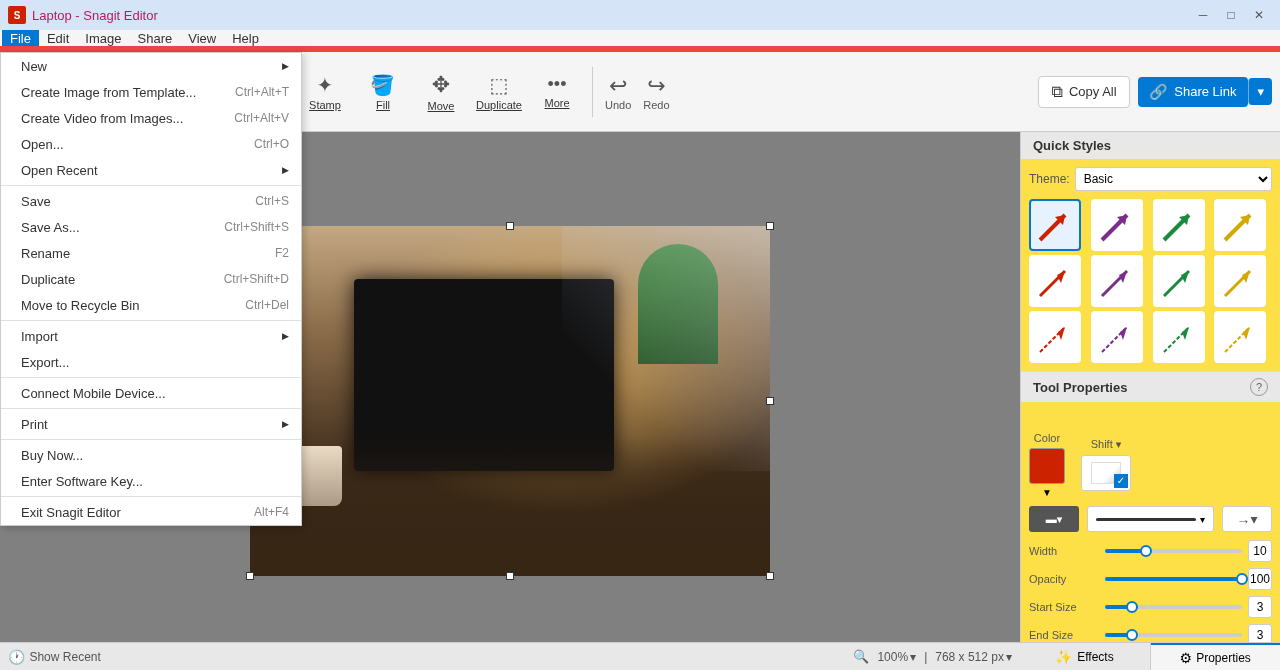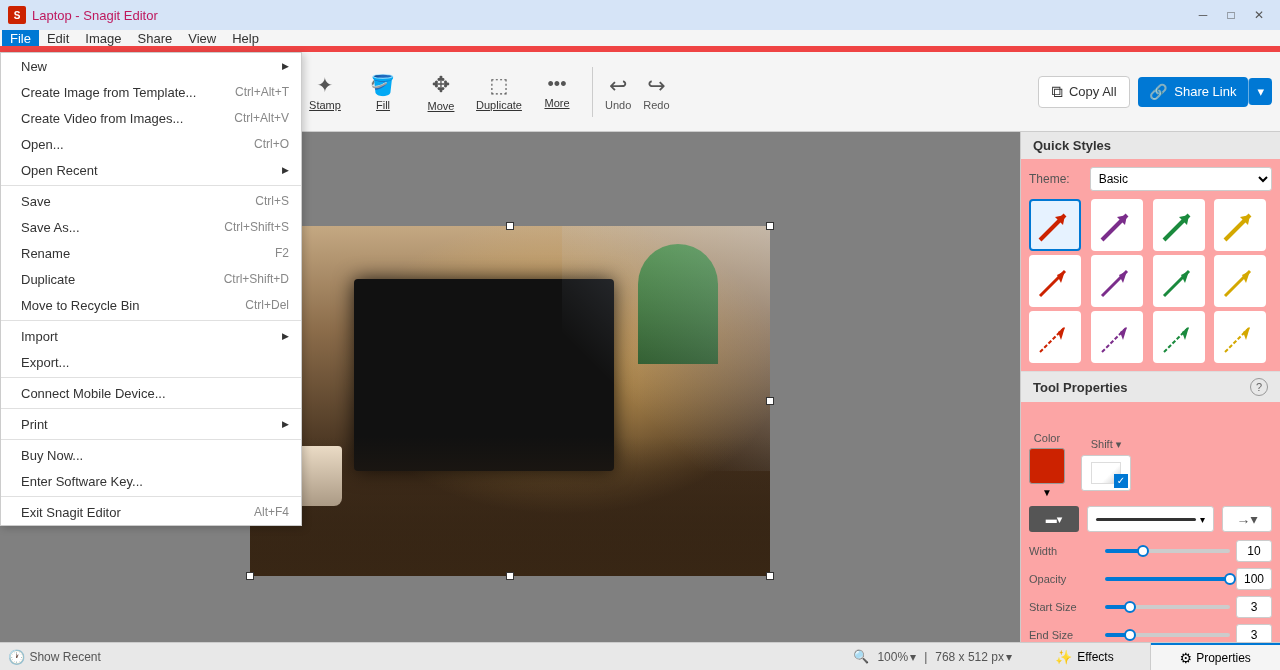--- a/index.html
+++ b/index.html
@@ -71,34 +71,34 @@
     .selection-handle.tc { top: -4px; left: 50%; transform: translateX(-50%); }
     .selection-handle.tr { top: -4px; right: -4px; }
     .selection-handle.ml { top: 50%; left: -4px; transform: translateY(-50%); }
     .selection-handle.mr { top: 50%; right: -4px; transform: translateY(-50%); }
     .selection-handle.bl { bottom: -4px; left: -4px; }
     .selection-handle.bc { bottom: -4px; left: 50%; transform: translateX(-50%); }
     .selection-handle.br { bottom: -4px; right: -4px; }
 
     
     .right-panel {
-      width: 260px; background: #fca5a5; border-left: 1px solid #ccc;
+      width: 260px; background: #fde047; border-left: 1px solid #ccc;
       display: flex; flex-direction: column;
     }
     .panel-section { border-bottom: 1px solid #ddd; }
     .panel-header {
       background: #e8e8e8; padding: 6px 12px;
       font-size: 13px; font-weight: 600; color: #333;
       display: flex; align-items: center; justify-content: space-between;
     }
     .help-btn { background: none; border: 1px solid #999; border-radius: 50%; width: 18px; height: 18px; display: flex; align-items: center; justify-content: center; cursor: pointer; font-size: 11px; color: #666; }
 
     
     .quick-styles-section { padding: 8px; }
-    .theme-row { display: flex; align-items: center; gap: 20px; margin-bottom: 8px; }
+    .theme-row { display: flex; align-items: center; gap: 5px; margin-bottom: 8px; }
     .theme-label { font-size: 12px; color: #555; }
     .theme-select {
       flex: 1; height: 24px; border: 1px solid #ccc; border-radius: 3px;
       background: white; padding: 0 4px; font-size: 12px; cursor: pointer;
     }
     .styles-grid { display: grid; grid-template-columns: repeat(4, 1fr); gap: 4px; }
     .style-item {
       width: 52px; height: 52px; border-radius: 4px; border: 2px solid transparent;
       cursor: pointer; display: flex; align-items: center; justify-content: center;
       overflow: hidden; background: white;
@@ -119,21 +119,21 @@
     .line-style-row { display: flex; align-items: center; gap: 4px; margin-bottom: 8px; }
     .line-style-selector { width: 50px; height: 26px; background: #555; border-radius: 3px; cursor: pointer; display: flex; align-items: center; justify-content: center; }
     .line-selector { flex: 1; height: 26px; background: white; border: 1px solid #ccc; border-radius: 3px; cursor: pointer; display: flex; align-items: center; justify-content: center; }
     .arrow-selector { width: 50px; height: 26px; background: white; border: 1px solid #ccc; border-radius: 3px; cursor: pointer; display: flex; align-items: center; justify-content: center; }
 
     .slider-row { display: flex; align-items: center; margin-bottom: 6px; }
     .slider-label { width: 70px; font-size: 11px; color: #555; }
     .slider { flex: 1; height: 4px; background: #ccc; border-radius: 2px; position: relative; cursor: pointer; margin: 0 6px; }
     .slider-fill { height: 100%; background: #0078d4; border-radius: 2px; }
     .slider-thumb { position: absolute; top: -4px; width: 12px; height: 12px; background: white; border: 2px solid #0078d4; border-radius: 50%; cursor: pointer; }
-    .slider-value { width: 36px; height: 22px; border: 1px solid #ccc; border-radius: 3px; text-align: center; font-size: 12px; display: flex; align-items: center; justify-content: center; background: white; }
+    .slider-value { width: 24px; height: 22px; border: 1px solid #ccc; border-radius: 3px; text-align: center; font-size: 12px; display: flex; align-items: center; justify-content: center; background: white; }
 
     .bezier-row { display: flex; align-items: center; gap: 6px; margin-top: 4px; }
     .checkbox { width: 14px; height: 14px; border: 1px solid #999; background: white; cursor: pointer; }
     .bezier-label { font-size: 12px; color: #555; }
 
     
     .status-bar {
       display: flex; align-items: center; justify-content: space-between;
       background: #e8e8e8; border-top: 1px solid #ccc; height: 28px; padding: 0 8px;
       position: absolute; bottom: 0; left: 0; right: 260px;

